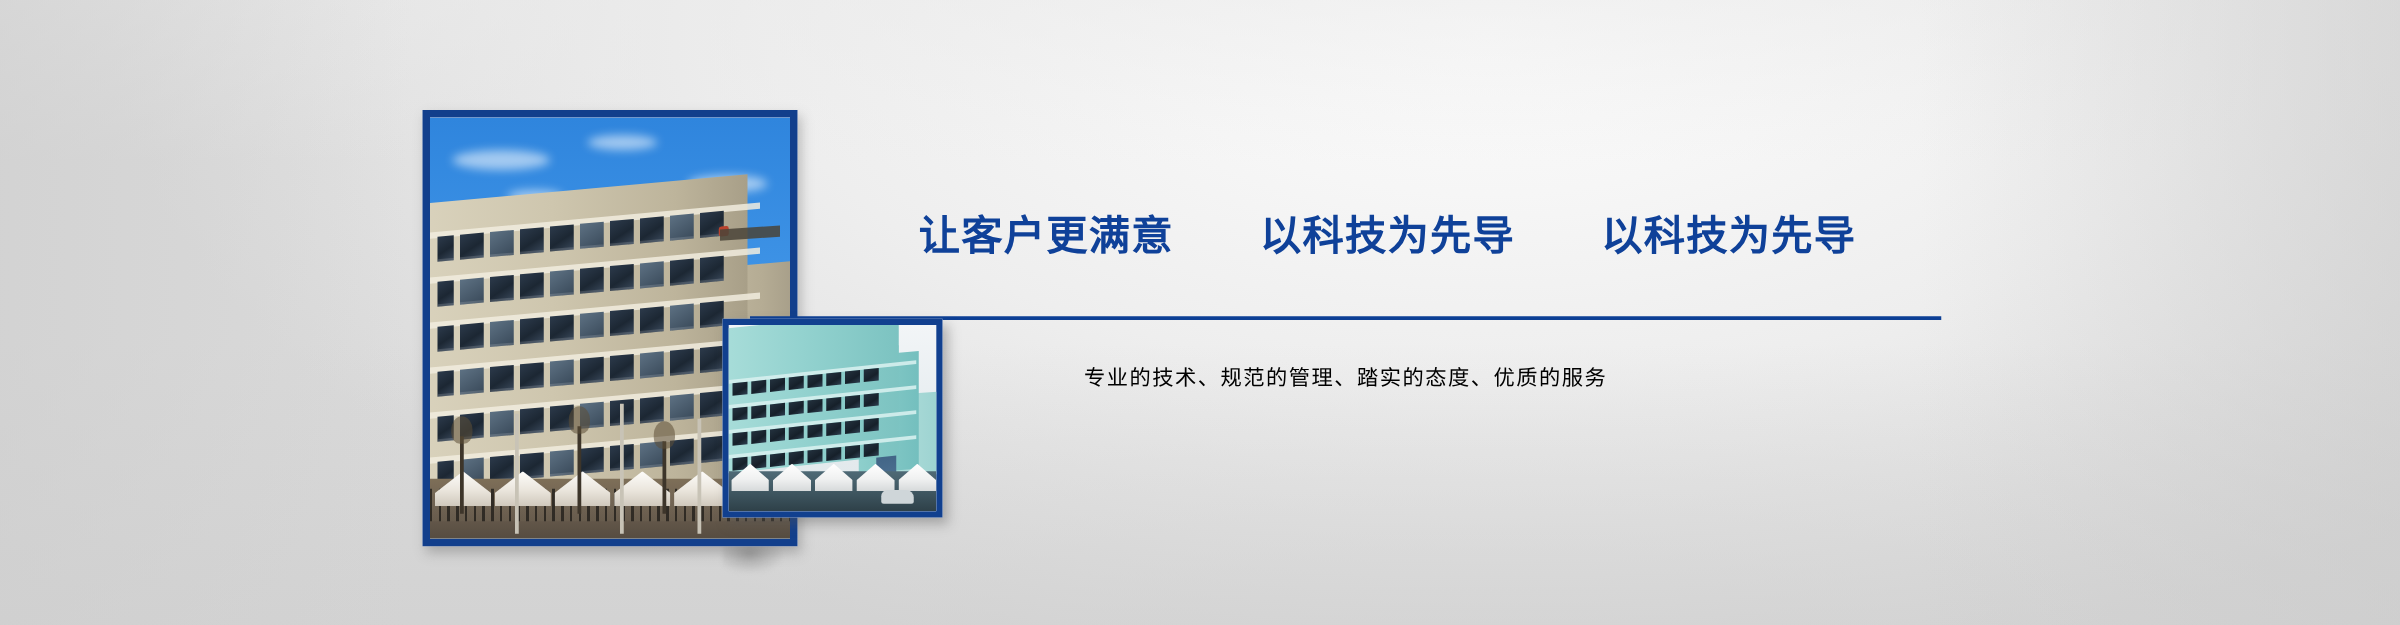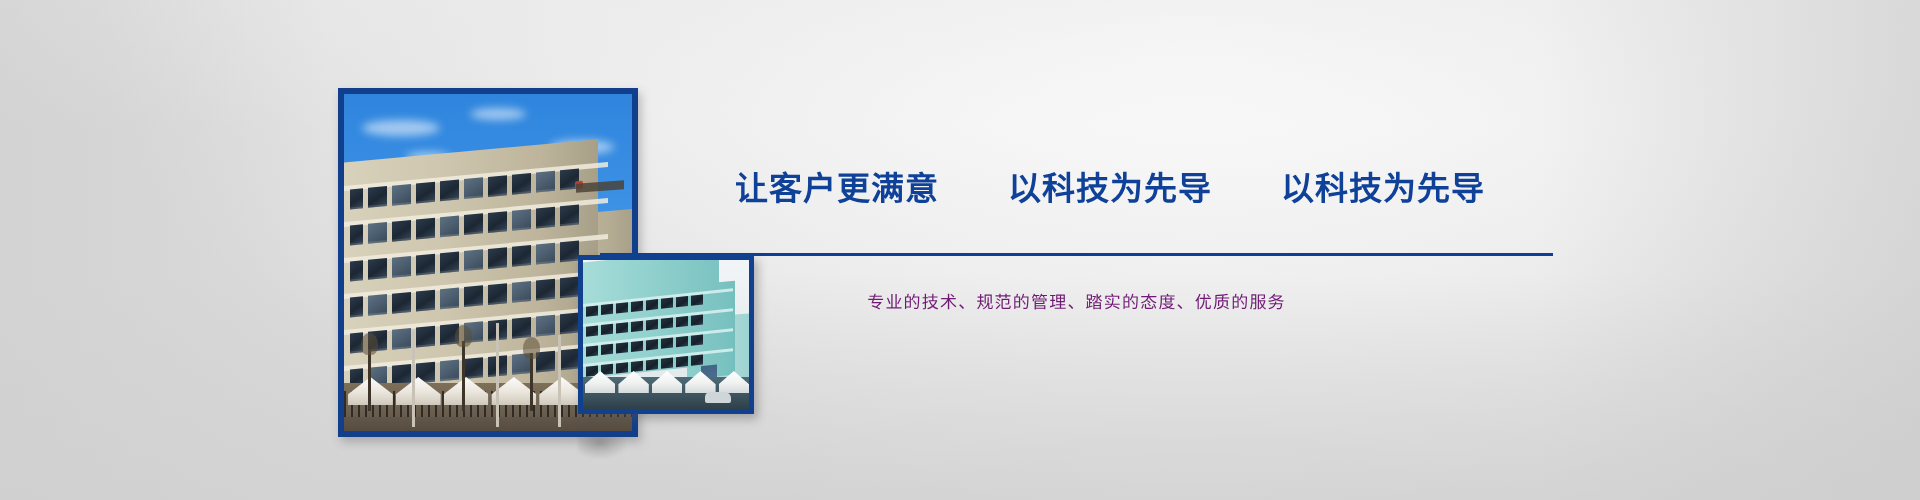--- a/index.html
+++ b/index.html
@@ -386,21 +386,21 @@
   }
 
   .subtitle {
     position: absolute;
     left: 600px;
     top: 288px;
     width: 953px;
     text-align: center;
     font-size: 17px;
     letter-spacing: 1.2px;
-    color: #701a75;
+    color: #000000;
     white-space: nowrap;
     z-index: 6;
   }
 </style>
 </head>
 <body>
 
 <div class="banner">
 
   <div class="bg-base"></div>

